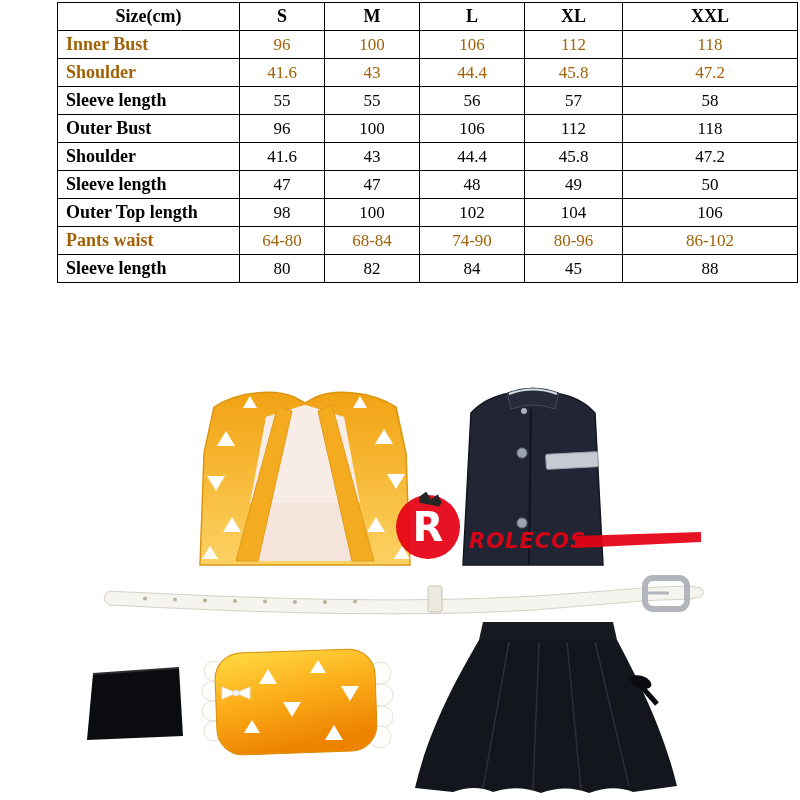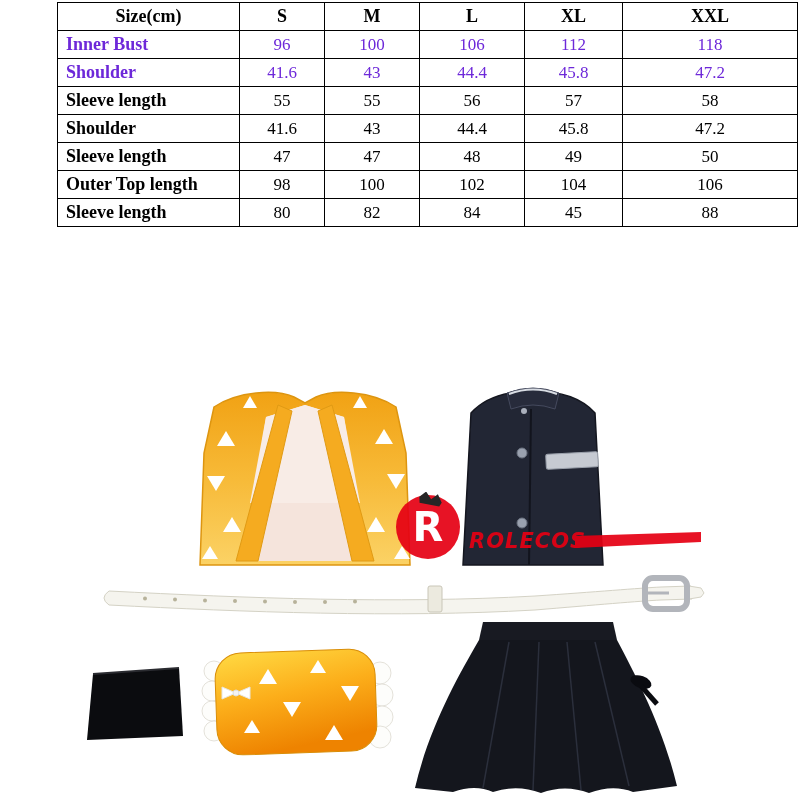--- a/index.html
+++ b/index.html
@@ -6,21 +6,21 @@
   html,body { background:#ffffff; }
   body { width:800px; height:800px; font-family:"Liberation Serif", serif; }
   .page { position:relative; width:800px; height:800px; background:#fff; overflow:hidden; }
 
   table.size-table { position:absolute; left:57px; top:2px; width:740px;
     border-collapse:collapse; table-layout:fixed; }
   .size-table th, .size-table td { border:1px solid #000; height:28px;
     text-align:center; font-size:17px; color:#000; padding:0 2px; }
   .size-table th { font-weight:bold; font-size:18px; }
   .size-table td.label { text-align:left; padding-left:8px; font-weight:bold; font-size:18px; }
-  .size-table tr.red td { color:#6d28d9; }
+  .size-table tr.red td { color:#a16207; }
 
   .collage { position:absolute; left:0; top:374px; width:800px; height:426px; background:#fff; }
   .item { position:absolute; }
   .haori     { left:180px; top:9px;   width:250px; height:192px; }
   .jacket    { left:443px; top:9px;   width:180px; height:190px; }
   .belt      { left:95px;  top:199px; width:615px; height:52px; }
   .watermark { left:393px; top:118px; width:310px; height:75px; z-index:5; opacity:.92; }
   .legcover  { left:198px; top:267px; width:196px; height:124px; }
   .armband   { left:85px;  top:292px; width:100px; height:78px; }
   .hakama    { left:405px; top:242px; width:285px; height:182px; }
@@ -69,20 +69,28 @@
       </tr>
       <tr>
         <td class="label">Sleeve length</td>
         <td>55</td>
         <td>55</td>
         <td>56</td>
         <td>57</td>
         <td>58</td>
       </tr>
       <tr>
+        <td class="label">Outer Bust</td>
+        <td>96</td>
+        <td>100</td>
+        <td>106</td>
+        <td>112</td>
+        <td>118</td>
+      </tr>
+      <tr>
         <td class="label">Shoulder</td>
         <td>41.6</td>
         <td>43</td>
         <td>44.4</td>
         <td>45.8</td>
         <td>47.2</td>
       </tr>
       <tr>
         <td class="label">Sleeve length</td>
         <td>47</td>
@@ -91,20 +99,28 @@
         <td>49</td>
         <td>50</td>
       </tr>
       <tr>
         <td class="label">Outer Top length</td>
         <td>98</td>
         <td>100</td>
         <td>102</td>
         <td>104</td>
         <td>106</td>
+      </tr>
+      <tr class="red">
+        <td class="label">Pants waist</td>
+        <td>64-80</td>
+        <td>68-84</td>
+        <td>74-90</td>
+        <td>80-96</td>
+        <td>86-102</td>
       </tr>
       <tr>
         <td class="label">Sleeve length</td>
         <td>80</td>
         <td>82</td>
         <td>84</td>
         <td>45</td>
         <td>88</td>
       </tr>
     </tbody>

